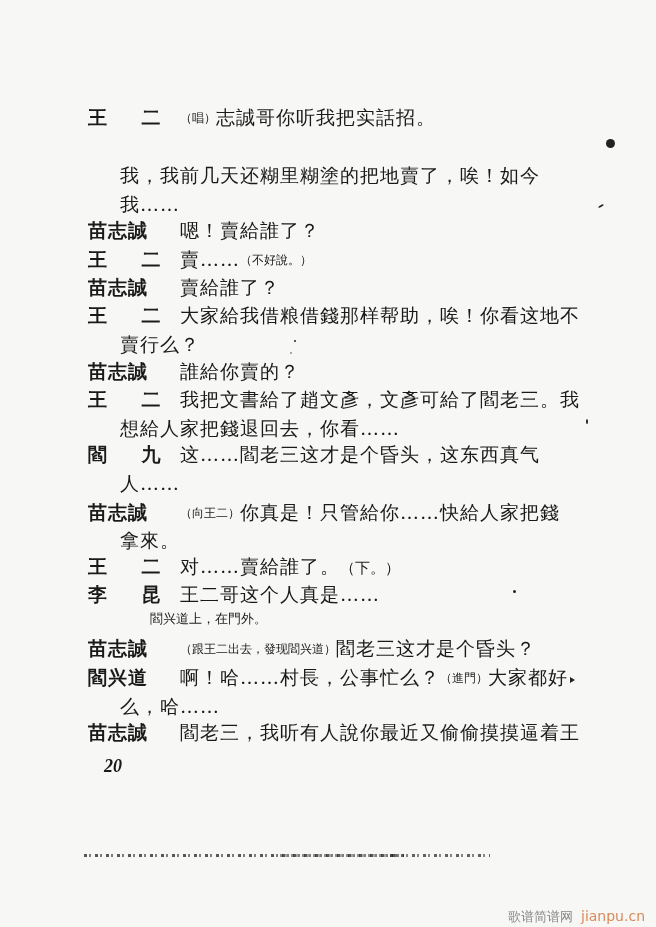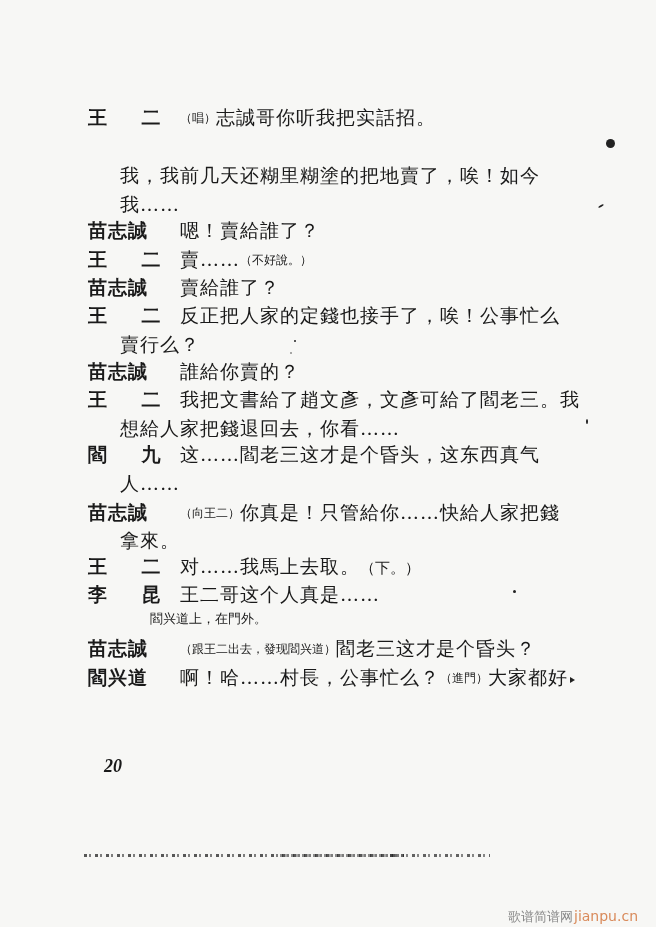--- a/index.html
+++ b/index.html
@@ -91,21 +91,21 @@
       left: 508px;
       top: 892px;
       font-size: 13px;
       color: #888;
       font-family: "DejaVu Sans", sans-serif;
       white-space: nowrap;
     }
     .watermark .domain {
       color: #d98a5a;
       font-size: 14px;
-      margin-left: 1px;
+      margin-left: 8px;
     }
   </style>
 </head>
 <body>
 
 <div class="page">
 
   <div class="line" style="top:88px">
     <span class="speaker spaced">王 二</span><span class="dir">（唱）</span><span class="text">志誠哥你听我把实話招。</span>
   </div>
@@ -118,21 +118,21 @@
 
   <div class="line" style="top:230px">
     <span class="speaker spaced">王 二</span><span class="text">賣……</span><span class="dir">（不好說。）</span>
   </div>
 
   <div class="line" style="top:258px">
     <span class="speaker">苗志誠</span><span class="text">賣給誰了？</span>
   </div>
 
   <div class="line" style="top:286px">
-    <span class="speaker spaced">王 二</span><span class="text">反正把人家的定錢也接手了，唉！公事忙么</span>
+    <span class="speaker spaced">王 二</span><span class="text">大家給我借粮借錢那样帮助，唉！你看这地不</span>
   </div>
   <div class="line cont" style="top:315px">賣行么？</div>
 
   <div class="line" style="top:342px">
     <span class="speaker">苗志誠</span><span class="text">誰給你賣的？</span>
   </div>
 
   <div class="line" style="top:370px">
     <span class="speaker spaced">王 二</span><span class="text">我把文書給了趙文彥，文彥可給了閻老三。我</span>
   </div>
@@ -142,37 +142,41 @@
     <span class="speaker spaced">閻 九</span><span class="text">这……閻老三这才是个昏头，这东西真气</span>
   </div>
   <div class="line cont" style="top:454px">人……</div>
 
   <div class="line" style="top:483px">
     <span class="speaker">苗志誠</span><span class="dir">（向王二）</span><span class="text">你真是！只管給你……快給人家把錢</span>
   </div>
   <div class="line cont" style="top:511px">拿來。</div>
 
   <div class="line" style="top:537px">
-    <span class="speaker spaced">王 二</span><span class="text">对……我馬上去取。</span><span class="dir" style="font-size:15px;vertical-align:0">（下。）</span>
+    <span class="speaker spaced">王 二</span><span class="text">对……賣給誰了。</span><span class="dir" style="font-size:15px;vertical-align:0">（下。）</span>
   </div>
 
   <div class="line stage" style="top:590px">閻兴道上，在門外。</div>
 
   <div class="line" style="top:565px">
     <span class="speaker spaced">李 昆</span><span class="text">王二哥这个人真是……</span>
   </div>
 
   <div class="line" style="top:619px">
     <span class="speaker">苗志誠</span><span class="dir">（跟王二出去，發现閻兴道）</span><span class="text">閻老三这才是个昏头？</span>
   </div>
 
   <div class="line" style="top:648px">
     <span class="speaker">閻兴道</span><span class="text">啊！哈……村長，公事忙么？</span><span class="dir">（進門）</span><span class="text">大家都好</span>
   </div>
+  <div class="line cont" style="top:677px">么，哈……</div>
 
+  <div class="line" style="top:703px">
+    <span class="speaker">苗志誠</span><span class="text">閻老三，我听有人說你最近又偷偷摸摸逼着王</span>
+  </div>
 
   <div class="page-number">20</div>
 
   <div class="scan-line"></div>
   <div class="scan-line b"></div>
   <div class="scan-line c"></div>
   <div class="speck" style="left:606px;top:123px;width:9px;height:9px;"></div>
   <div class="speck" style="left:598px;top:189px;width:6px;height:2px;transform:rotate(-30deg)"></div>
   <div class="speck" style="left:586px;top:403px;width:2px;height:5px;"></div>
   <div class="speck" style="left:513px;top:574px;width:3px;height:3px;"></div>

